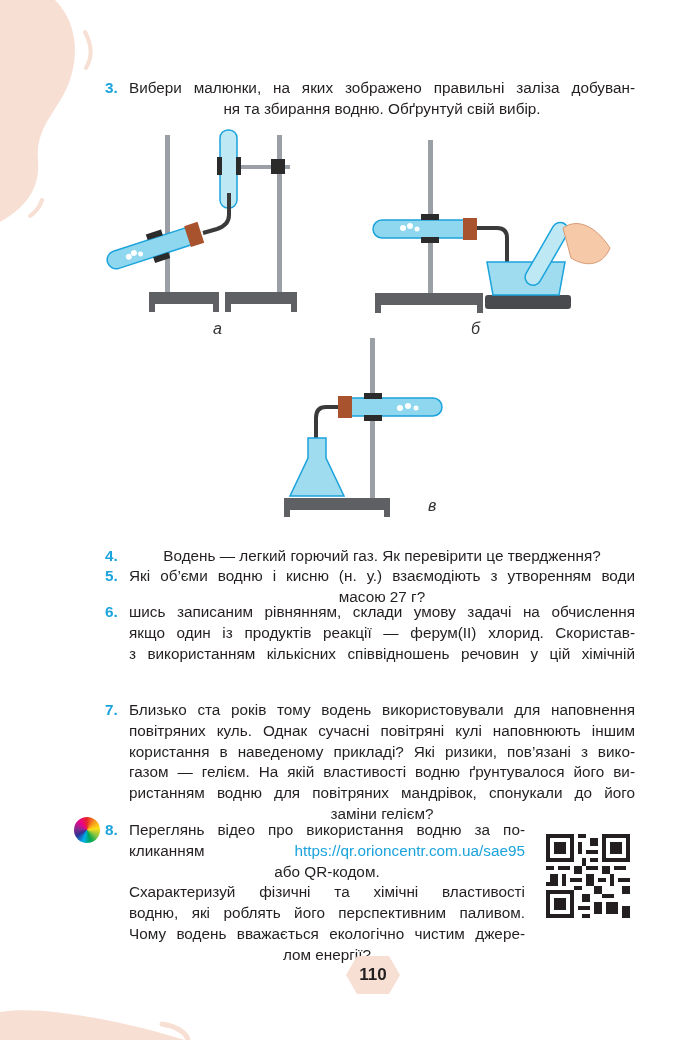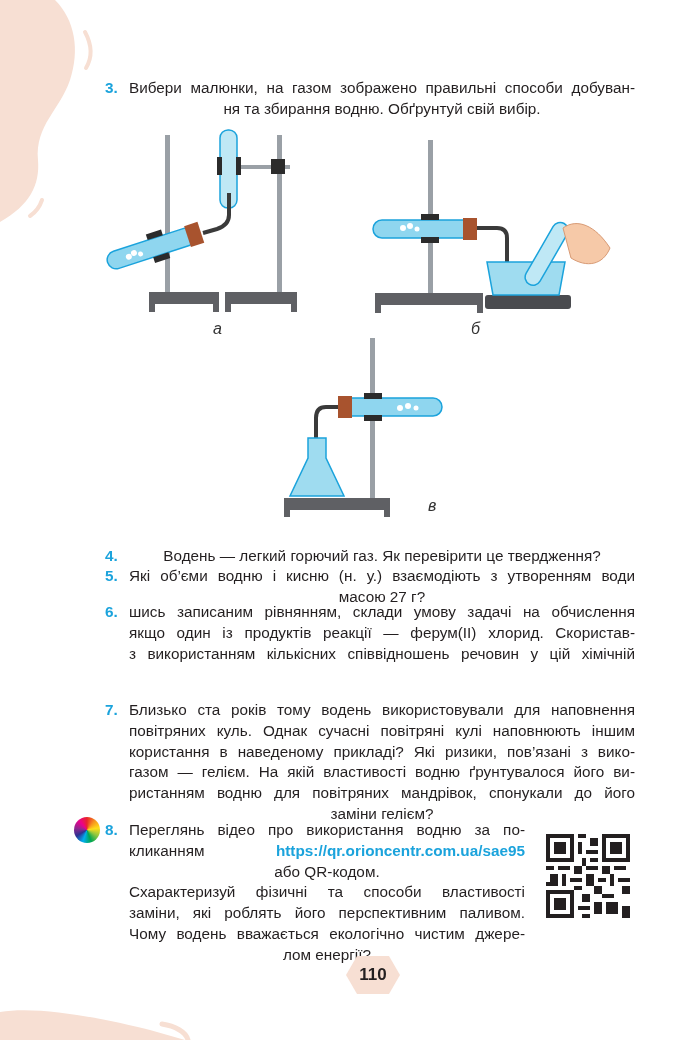--- a/index.html
+++ b/index.html
@@ -4,21 +4,21 @@
 <style>
   html,body{margin:0;padding:0;}
   body{width:695px;height:1040px;position:relative;background:#ffffff;overflow:hidden;
        font-family:"Liberation Sans",sans-serif;color:#231f20;}
   .blob{position:absolute;}
   .q{position:absolute;left:105px;width:530px;font-size:15.3px;line-height:20.8px;}
   .q .num{position:absolute;left:0;top:0;color:#1ba3dc;font-weight:bold;}
   .q .txt{margin-left:24px;text-align:justify;}
   .q .line{display:block;text-align:justify;text-align-last:justify;}
   .q .last{display:block;text-align:center;}
-  .link{color:#1ba3dc;font-weight:bold;}
+  .link{color:#1ba3dc;font-weight:normal;}
   .caption{position:absolute;font-style:italic;font-size:16px;color:#333;}
   .fig{position:absolute;}
   .page-num{position:absolute;left:345px;top:955px;width:56px;height:40px;}
   .page-num span{position:absolute;left:0;top:0;width:56px;height:40px;line-height:40px;text-align:center;
        font-weight:bold;font-size:17px;color:#231f20;}
   .qr{position:absolute;left:546px;top:834px;width:84px;height:84px;}
   .wheel{position:absolute;left:74px;top:817px;width:26px;height:26px;border-radius:50%;
     background:conic-gradient(#e8262a,#f7941d,#ffde17,#8dc63f,#00a651,#00aeef,#2e3192,#92278f,#ec008c,#e8262a);}
 </style>
 </head>
@@ -30,21 +30,21 @@
   <path d="M42,200 C40,206 36,212 30,216" stroke="#f7dfd3" stroke-width="4" fill="none" stroke-linecap="round"></path>
 </svg>
 <svg class="blob" style="left:0;top:960px" width="200" height="80" viewBox="0 0 200 80">
   <path d="M0,52 C40,45 110,60 150,70 L185,80 L0,80 Z" fill="#f7dfd3"></path>
   <path d="M162,64 C175,66 186,72 188,80" stroke="#f7dfd3" stroke-width="5" fill="none" stroke-linecap="round"></path>
 </svg>
 
 <div class="q" style="top:78px;">
   <span class="num">3.</span>
   <div class="txt">
-    <span class="line">Вибери малюнки, на газом зображено правильні способи добуван-</span>
+    <span class="line">Вибери малюнки, на яких зображено правильні заліза добуван-</span>
     <span class="last">ня та збирання водню. Обґрунтуй свій вибір.</span>
   </div>
 </div>
 
 <svg class="fig" style="left:105px;top:125px" width="240" height="190" viewBox="0 0 240 190">
 
   <rect x="60" y="10" width="5" height="160" fill="#9aa0a6"></rect>
   <rect x="172" y="10" width="5" height="160" fill="#9aa0a6"></rect>
   <rect x="44" y="167" width="70" height="12" fill="#5f6064"></rect>
   <rect x="44" y="179" width="6" height="8" fill="#5f6064"></rect>
@@ -152,22 +152,22 @@
 <div class="wheel"></div>
 <div class="q" style="top:820px;width:420px;">
   <span class="num">8.</span>
   <div class="txt">
     <span class="line">Переглянь відео про використання водню за по-</span>
     <span class="line">
       <span>кликанням</span>
       <span class="link">https://qr.orioncentr.com.ua/sae95</span>
     </span>
     <span class="last">або QR-кодом.</span>
-    <span class="line">Схарактеризуй фізичні та способи властивості</span>
-    <span class="line">заміни, які роблять його перспективним паливом.</span>
+    <span class="line">Схарактеризуй фізичні та хімічні властивості</span>
+    <span class="line">водню, які роблять його перспективним паливом.</span>
     <span class="line">Чому водень вважається екологічно чистим джере-</span>
     <span class="last">лом енергії?</span>
   </div>
 </div>
 
 <svg class="qr" viewBox="0 0 21 21" shape-rendering="crispEdges">
   <rect width="21" height="21" fill="#fff"></rect>
   <g fill="#231f20">
     <path d="M0,0h7v7h-7zM1,1v5h5v-5zM2,2h3v3h-3z" fill-rule="evenodd"></path>
     <path d="M14,0h7v7h-7zM15,1v5h5v-5zM16,2h3v3h-3z" fill-rule="evenodd"></path>

